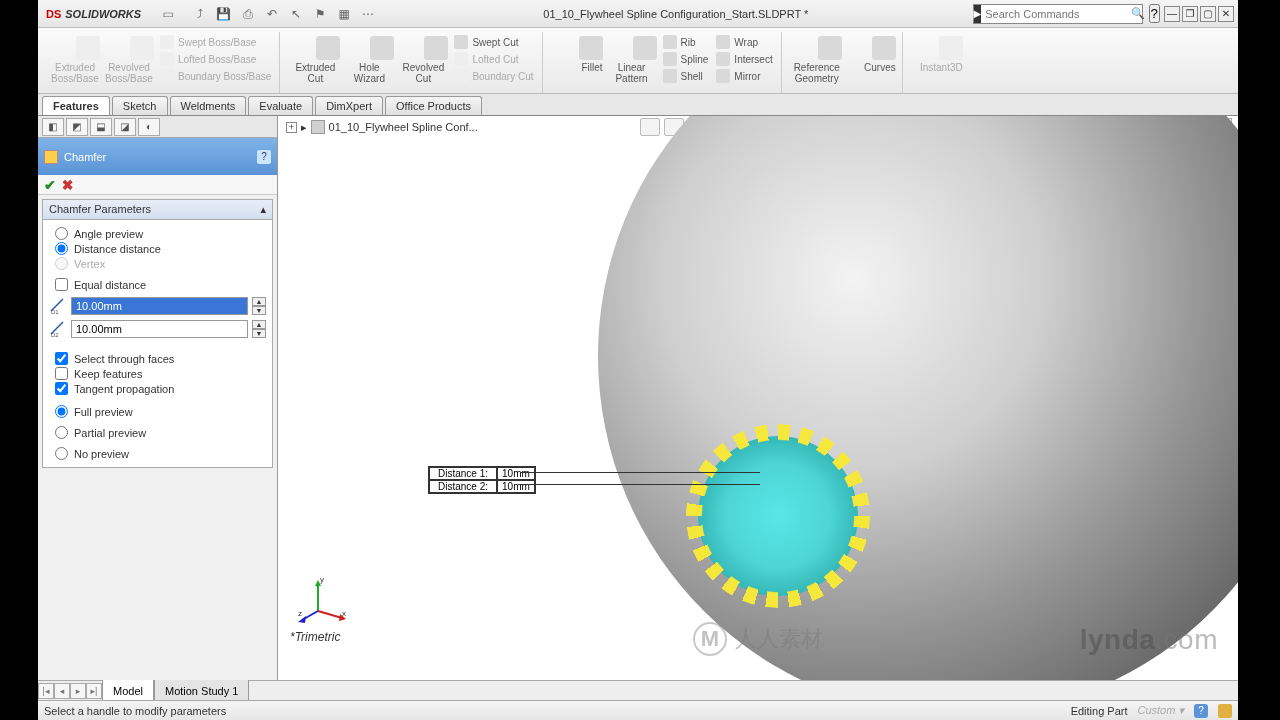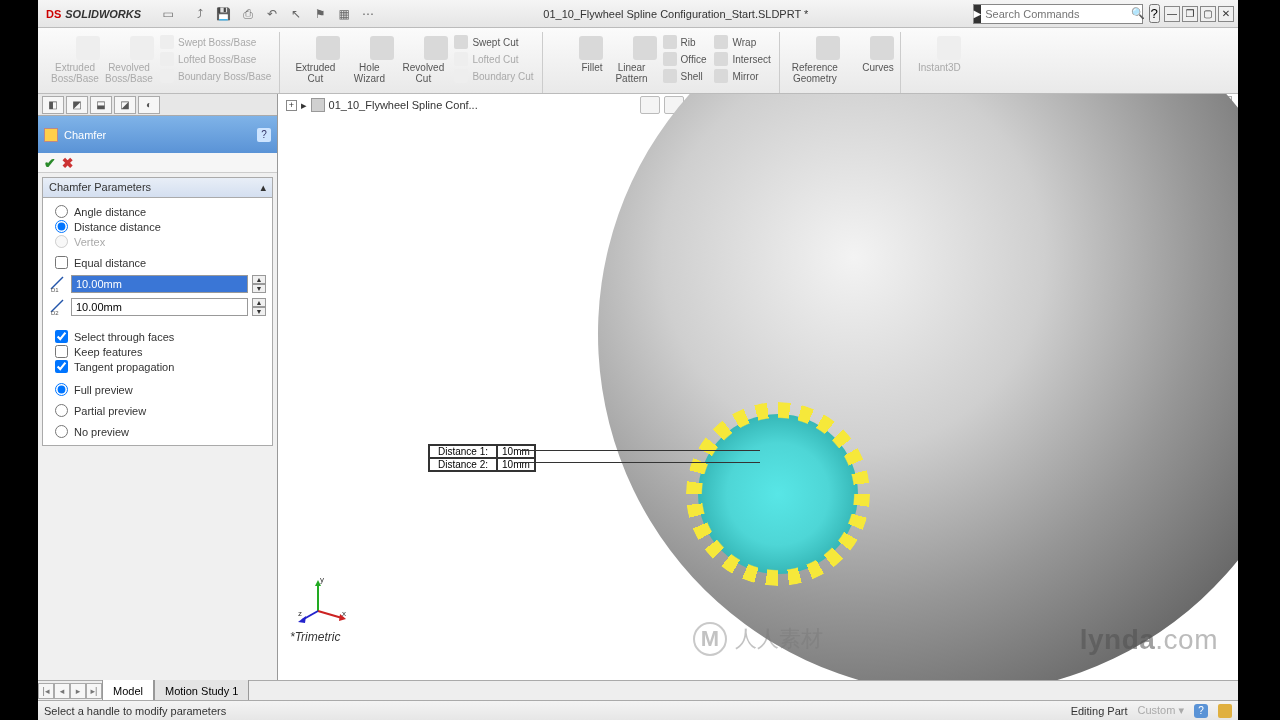--- a/index.html
+++ b/index.html
@@ -105,21 +105,21 @@
   
   .btabs { height:20px; background:#eee; border-top:1px solid #aaa; display:flex; align-items:center; font-size:11px;}
   .btabs .nav { display:flex;}
   .btabs .nav span { width:16px; height:16px; border:1px solid #aaa; background:#f6f6f6; font-size:9px; display:flex; align-items:center; justify-content:center; color:#777;}
   .btab { padding:5px 10px; border:1px solid #999; background:#fff; border-bottom:none;}
   .btab.inactive { background:#e4e4e4;}
 
   
   .status { height:20px; background:linear-gradient(#f4f4f4,#e6e6e6); border-top:1px solid #aaa; display:flex; align-items:center; font-size:11px; color:#333; padding:0 6px; gap:12px;}
   .status .right { margin-left:auto; display:flex; align-items:center; gap:10px;}
-  .status .right .cust { color:#aaa;}
+  .status .right .cust { color:#aaa;font-style:italic;}
   .status .right .qm { width:14px; height:14px; background:#5a93d6; color:#fff; border-radius:3px; font-size:10px; display:flex; align-items:center; justify-content:center;}
 
   .watermark { position:absolute; right:20px; bottom:24px; font-size:28px; color:rgba(120,120,120,.5); font-weight:300; letter-spacing:.5px;}
   .watermark b { color:rgba(80,80,80,.55); font-weight:700;}
   .wm2 { position:absolute; left:50%; bottom:24px; transform:translateX(-50%); display:flex; align-items:center; gap:8px; color:rgba(120,120,120,.45); font-size:22px;}
   .wm2 .circ { width:34px; height:34px; border-radius:50%; border:2px solid rgba(120,120,120,.4); display:flex; align-items:center; justify-content:center; font-weight:bold;}
 
   svg.tri { overflow:visible;}
 </style>
 </head>
@@ -221,21 +221,21 @@
           <div class="ricon"></div>
           <span>Linear Pattern</span>
         </div>
       <div class="rcol">
         <div class="rbtn-sm">
             <span class="ricon-s"></span>
             <span>Rib</span>
           </div>
         <div class="rbtn-sm">
             <span class="ricon-s"></span>
-            <span>Office</span>
+            <span>Spline</span>
           </div>
         <div class="rbtn-sm">
             <span class="ricon-s"></span>
             <span>Shell</span>
           </div>
       </div>
       <div class="rcol">
         <div class="rbtn-sm">
             <span class="ricon-s"></span>
             <span>Wrap</span>
@@ -261,20 +261,28 @@
         </div>
     </div>
     <div class="rgrp">
       <div class="rbtn-lg dis">
           <div class="ricon"></div>
           <span>Instant3D</span>
         </div>
     </div>
   </div>
 
+  <div class="tabs">
+    <div class="tab active">Features</div>
+    <div class="tab">Sketch</div>
+    <div class="tab">Weldments</div>
+    <div class="tab">Evaluate</div>
+    <div class="tab">DimXpert</div>
+    <div class="tab">Office Products</div>
+  </div>
 
   <div class="main">
 
     <div class="left-panel">
       <div class="lp-tabs">
         <div class="lpt">◧</div>
         <div class="lpt">◩</div>
         <div class="lpt">⬓</div>
         <div class="lpt">◪</div>
         <div class="lpt">◐</div>
@@ -290,21 +298,21 @@
       </div>
 
       <div class="param-box">
         <div class="param-head">
           <span>Chamfer Parameters</span>
           <span>▴</span>
         </div>
         <div class="param-body">
           <div class="opt">
               <input type="radio" name="m" style="">
-              <span>Angle distance</span>
+              <span>Angle preview</span>
             </div>
           <div class="opt">
               <input type="radio" name="m" checked="" style="">
               <span>Distance distance</span>
             </div>
           <div class="opt dis">
               <input type="radio" name="m" disabled="" style="">
               <span>Vertex</span>
             </div>
           <div style="height:6px"></div>

